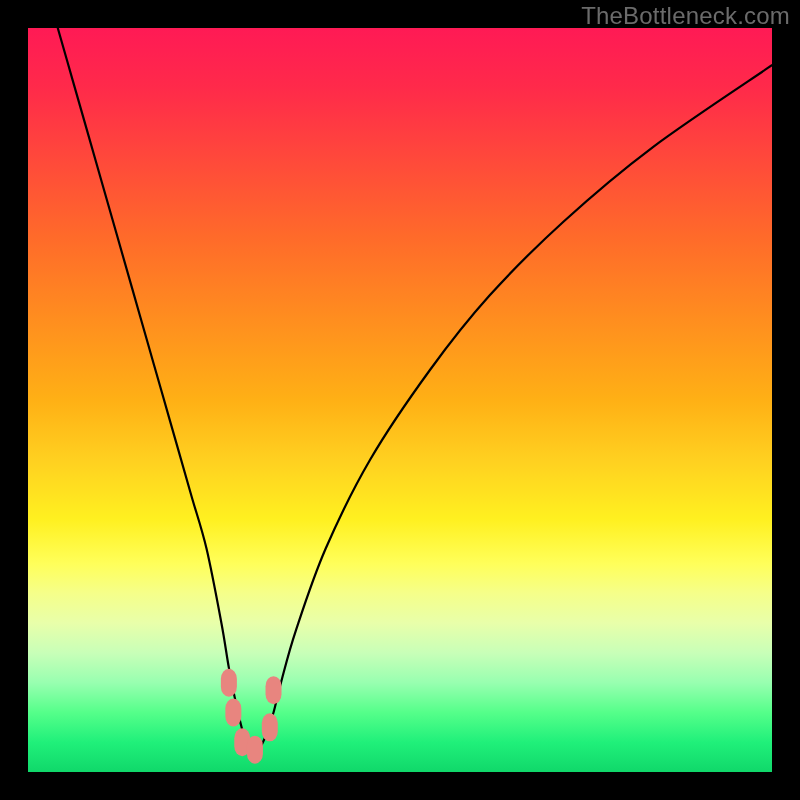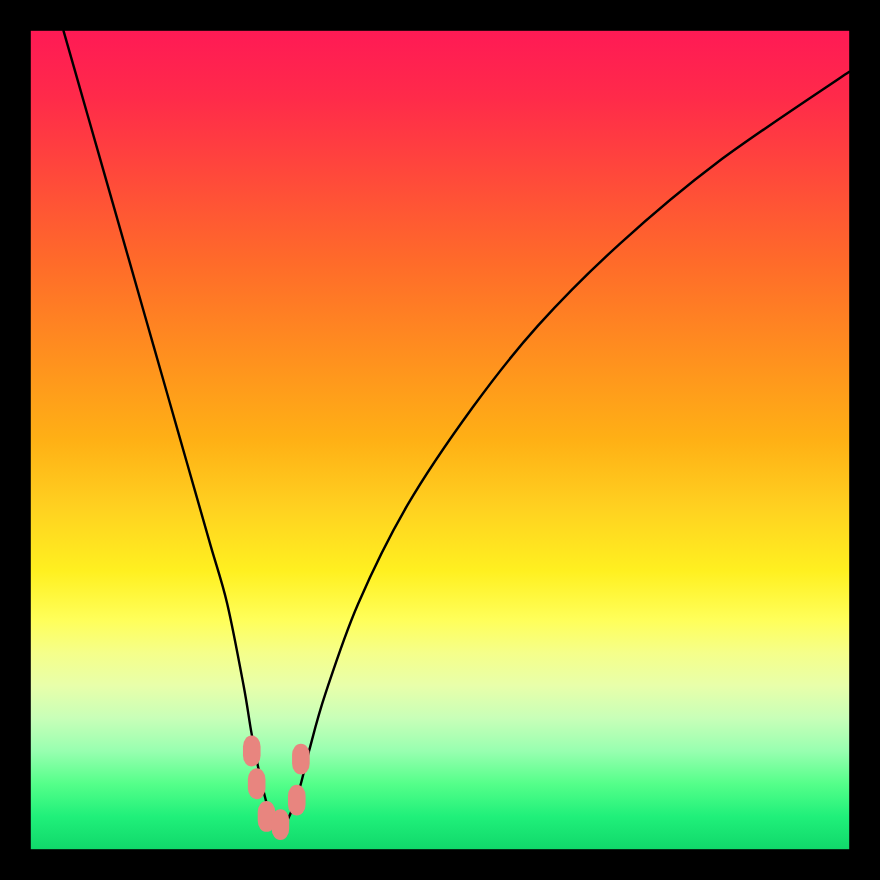--- a/index.html
+++ b/index.html
@@ -59,20 +59,21 @@
     top: 0;
     width: 744px;
     height: 744px;
     overflow: visible;
   }
 </style>
 </head>
 <body>
 
 <div class="container">
+  <div class="watermark">TheBottleneck.com</div>
 
   <div class="plot-area">
     <svg class="curve-layer" viewBox="0 0 744 744" preserveAspectRatio="none">
       <path id="curve-path" fill="none" stroke="#000000" stroke-width="2.2" stroke-linecap="round" d="M 29.76 0 C 32.24 8.679999999999987, 39.68 34.71999999999993, 44.64 52.07999999999993 C 49.6 69.43999999999993, 54.56 86.79999999999995, 59.52 104.15999999999997 C 64.48 121.51999999999998, 69.44000000000001 138.88, 74.4 156.24 C 79.36 173.60000000000002, 84.32 190.96000000000006, 89.28 208.32000000000005 C 94.24000000000001 225.68000000000004, 99.20000000000002 243.04, 104.16000000000001 260.4 C 109.12 277.76, 114.08000000000001 295.12, 119.04 312.48 C 124 329.84000000000003, 128.95999999999998 347.2, 133.92 364.56 C 138.88 381.92, 143.84 399.28, 148.8 416.64 C 153.76000000000002 434, 158.72 451.36, 163.68 468.72 C 168.64000000000001 486.08000000000004, 173.6 499.71999999999997, 178.56 520.8 C 183.52 541.88, 189.72 575.36, 193.44 595.2 C 197.16 615.0400000000001, 198.40000000000003 626.2, 200.88000000000002 639.84 C 203.36 653.48, 205.84000000000003 665.88, 208.32000000000002 677.04 C 210.8 688.1999999999999, 213.28 699.3599999999999, 215.76 706.8 C 218.23999999999998 714.24, 220.72 719.1999999999999, 223.2 721.68 C 225.67999999999998 724.16, 228.15999999999997 724.16, 230.64 721.68 C 233.12 719.1999999999999, 235.60000000000002 713, 238.08 706.8 C 240.56 700.5999999999999, 243.04000000000002 693.16, 245.52 684.48 C 248 675.8000000000001, 249.24 668.36, 252.96 654.72 C 256.68 641.08, 260.4 624.96, 267.84 602.64 C 275.28 580.3199999999999, 285.20000000000005 549.3199999999999, 297.6 520.8 C 310 492.28, 324.88 461.28000000000003, 342.24 431.52000000000004 C 359.6 401.76000000000005, 381.9200000000001 369.52, 401.76000000000005 342.23999999999995 C 421.6 314.9599999999999, 438.96 292.64, 461.28 267.84 C 483.59999999999997 243.04, 508.4 218.24000000000004, 535.68 193.44000000000005 C 562.9599999999999 168.64000000000007, 590.2399999999999 145.08000000000007, 624.9599999999999 119.04000000000008 C 659.68 93.00000000000007, 724.16 50.84000000000005, 744 37.200000000000045"></path>
       <g id="marker-group">
           <rect x="192.88000000000002" y="640.72" width="16" height="28" rx="8" ry="10" fill="#e8857f"></rect>
           <rect x="197.34400000000002" y="670.48" width="16" height="28" rx="8" ry="10" fill="#e8857f"></rect>
           <rect x="206.27200000000002" y="700.24" width="16" height="28" rx="8" ry="10" fill="#e8857f"></rect>
           <rect x="218.92" y="707.68" width="16" height="28" rx="8" ry="10" fill="#e8857f"></rect>
           <rect x="233.8" y="685.36" width="16" height="28" rx="8" ry="10" fill="#e8857f"></rect>

